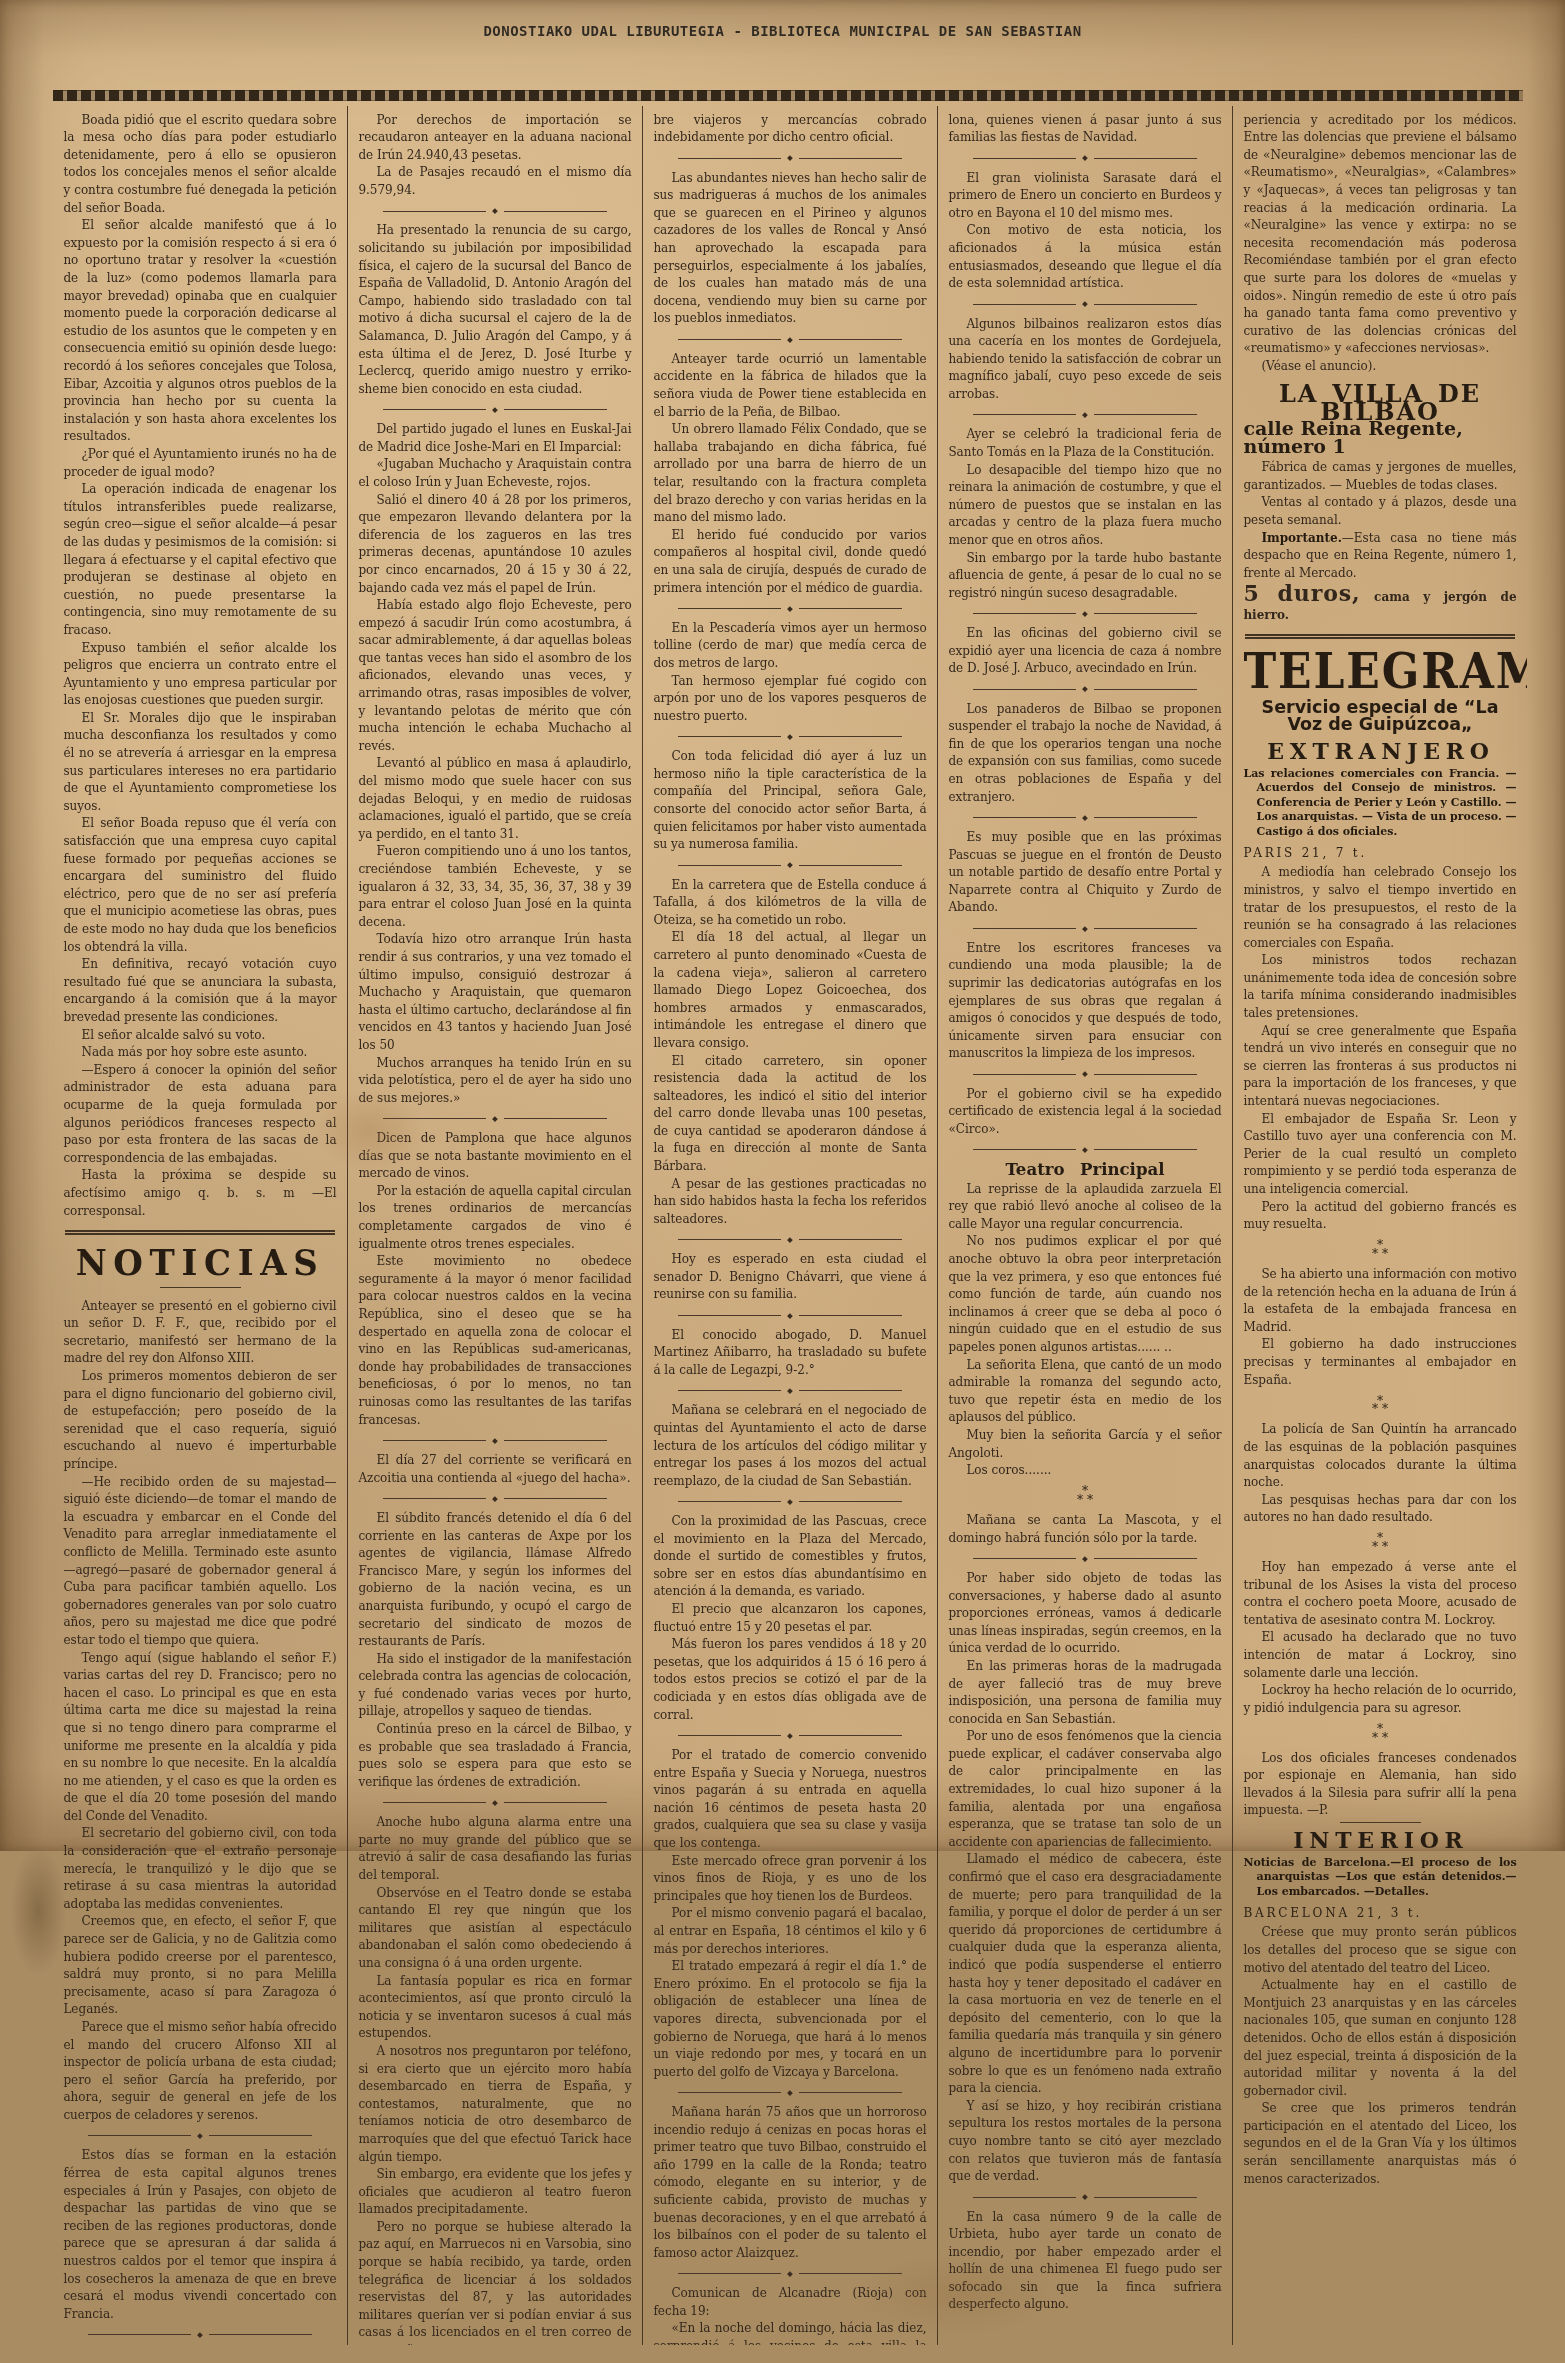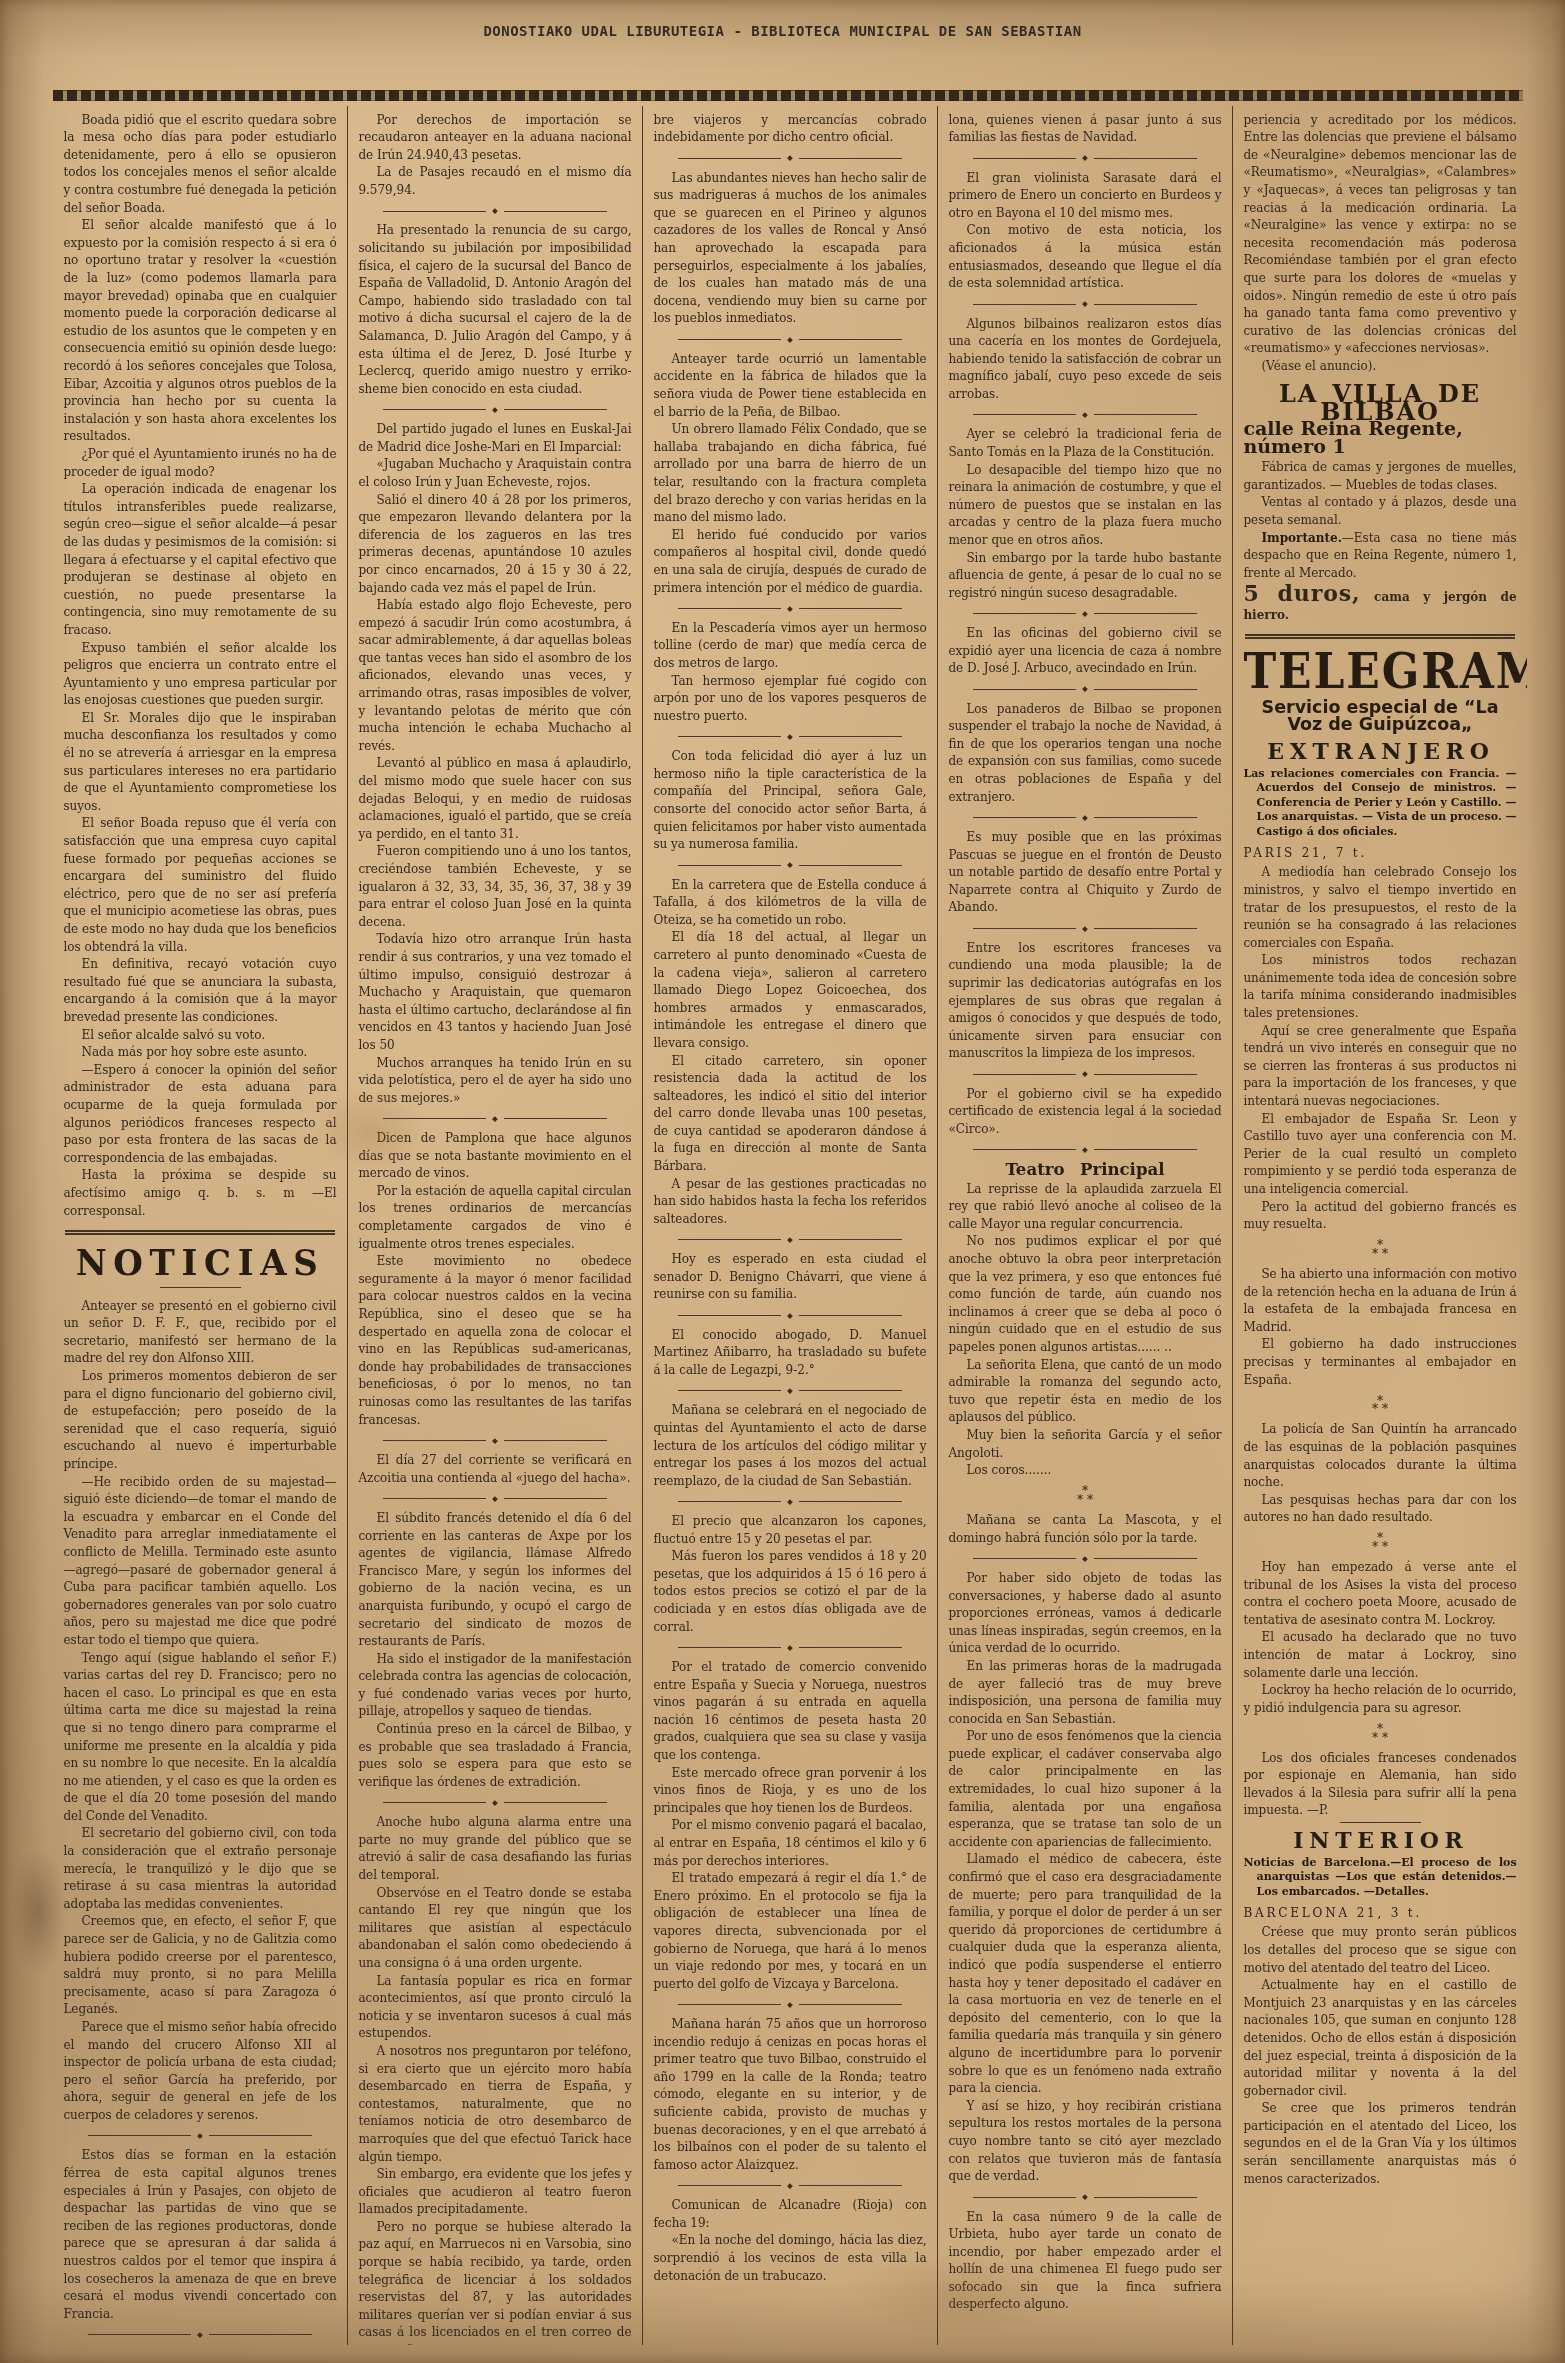--- a/index.html
+++ b/index.html
@@ -2,21 +2,21 @@
 <html style="font-size:15px"><head>
 <meta charset="utf-8">
 <style>
   html,body{margin:0;padding:0;overflow:hidden;}
   body{
     width:1565px;height:2363px;position:relative;
     background:#a98c62;
     font-family:"DejaVu Serif", serif;
   }
   .paper{
-    position:absolute;left:0;top:0;width:1565px;height:2363px;
+    position:absolute;left:0;top:0;width:1565px;height:1851px;
     background:
       radial-gradient(ellipse at 30% 18%, rgba(255,240,205,.10), transparent 55%),
       radial-gradient(ellipse at 64% 80%, rgba(120,80,40,.12), transparent 50%),
       radial-gradient(ellipse at 90% 10%, rgba(130,92,50,.18), transparent 40%),
       radial-gradient(ellipse at 8% 85%, rgba(90,60,30,.22), transparent 35%),
       linear-gradient(90deg, rgba(110,78,45,.30) 0px, rgba(110,78,45,0) 44px),
       linear-gradient(-90deg, rgba(110,78,45,.28) 0px, rgba(110,78,45,0) 38px),
       linear-gradient(180deg, rgba(120,85,48,.18) 0px, rgba(120,85,48,0) 57px),
       linear-gradient(0deg, rgba(120,85,48,.22) 0px, rgba(120,85,48,0) 85px),
       #d4b487;
@@ -188,20 +188,21 @@
           <i>◆</i>
         </div>
         <p class="para">El conocido abogado, D. Manuel Martinez Añibarro, ha trasladado su bufete á la calle de Legazpi, 9-2.°</p>
         <div class="orn">
           <i>◆</i>
         </div>
         <p class="para">Mañana se celebrará en el negociado de quintas del Ayuntamiento el acto de darse lectura de los artículos del código militar y entregar los pases á los mozos del actual reemplazo, de la ciudad de San Sebastián.</p>
         <div class="orn">
           <i>◆</i>
         </div>
+        <p class="para">Con la proximidad de las Pascuas, crece el movimiento en la Plaza del Mercado, donde el surtido de comestibles y frutos, sobre ser en estos días abundantísimo en atención á la demanda, es variado.</p>
         <p class="para">El precio que alcanzaron los capones, fluctuó entre 15 y 20 pesetas el par.</p>
         <p class="para">Más fueron los pares vendidos á 18 y 20 pesetas, que los adquiridos á 15 ó 16 pero á todos estos precios se cotizó el par de la codiciada y en estos días obligada ave de corral.</p>
         <div class="orn">
           <i>◆</i>
         </div>
         <p class="para">Por el tratado de comercio convenido entre España y Suecia y Noruega, nuestros vinos pagarán á su entrada en aquella nación 16 céntimos de peseta hasta 20 grados, cualquiera que sea su clase y vasija que los contenga.</p>
         <p class="para">Este mercado ofrece gran porvenir á los vinos finos de Rioja, y es uno de los principales que hoy tienen los de Burdeos.</p>
         <p class="para">Por el mismo convenio pagará el bacalao, al entrar en España, 18 céntimos el kilo y 6 más por derechos interiores.</p>
         <p class="para">El tratado empezará á regir el día 1.° de Enero próximo. En el protocolo se fija la obligación de establecer una línea de vapores directa, subvencionada por el gobierno de Noruega, que hará á lo menos un viaje redondo por mes, y tocará en un puerto del golfo de Vizcaya y Barcelona.</p>
         <div class="orn">

